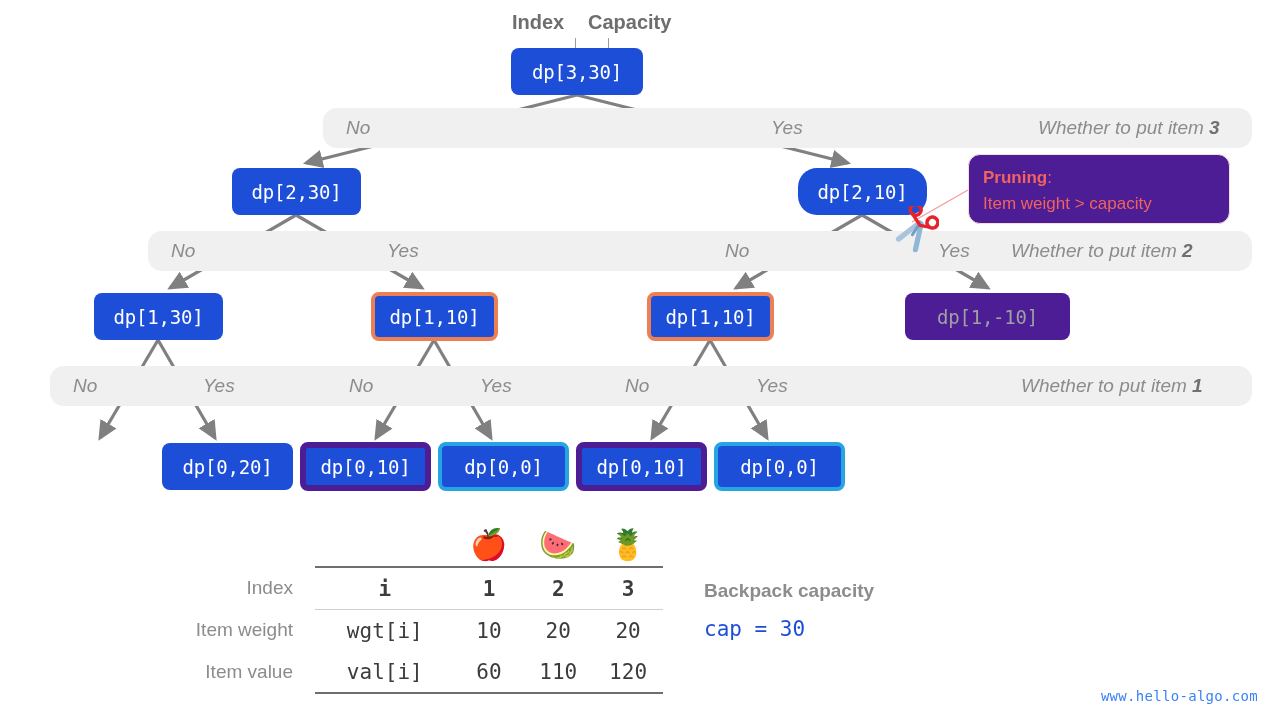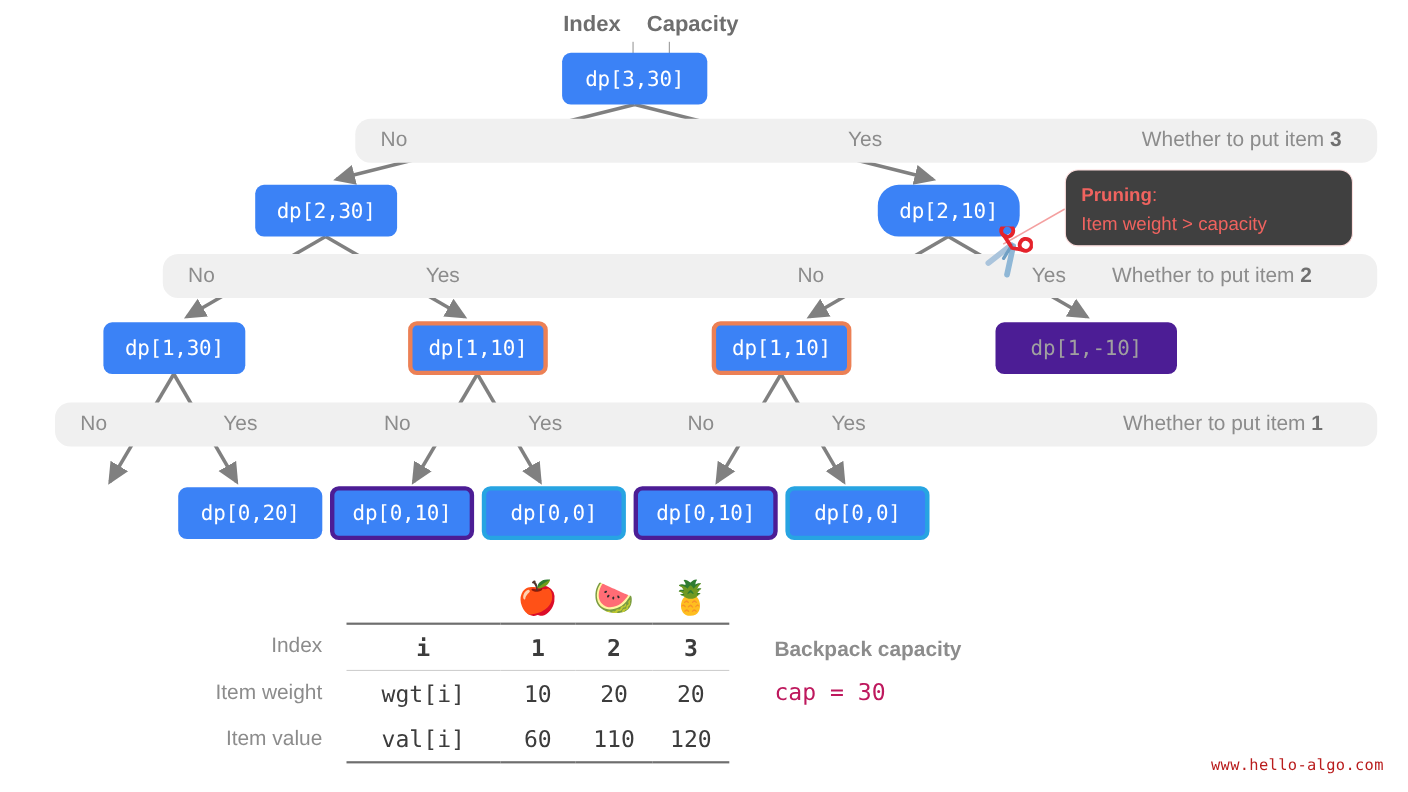--- a/index.html
+++ b/index.html
@@ -35,50 +35,51 @@
     border-radius: 14px;
     height: 40px;
   }
   .band-label {
     position: absolute;
     font-family: "Liberation Sans", sans-serif;
     font-size: 19px;
     color: #8c8c8c;
     line-height: 40px;
     white-space: nowrap;
+    font-style: italic;
   }
   .band-label.q {
     color: #8c8c8c;
   }
   .band-label.q b {
     color: #707070;
     font-weight: bold;
   }
 
   
   .node {
     position: absolute;
-    background: #3b82f6;
+    background: #1d4ed8;
     border-radius: 8px;
     color: #ffffff;
     font-family: "DejaVu Sans Mono", "Liberation Mono", monospace;
     font-size: 19px;
     letter-spacing: -0.2px;
     display: flex;
     align-items: center;
     justify-content: center;
     height: 47px;
     box-sizing: border-box;
     white-space: nowrap;
   }
   .node.orange {
     border: 4px solid #ec8055;
   }
   .node.purple {
-    border: 4px solid #4c1d95;
+    border: 6px solid #4c1d95;
   }
   .node.blue {
     border: 4px solid #27a4e2;
   }
   .node.gray {
     background: #4c1d95;
     color: #a0a0a0;
     border: none;
   }
 
@@ -93,21 +94,21 @@
   }
   .tick {
     position: absolute;
     width: 1px;
     background: #9a9a9a;
   }
 
   
   .callout {
     position: absolute;
-    background: #404040;
+    background: #4c1d95;
     border: 1.5px solid #fbdcdc;
     border-radius: 12px;
     padding: 10px 14px;
     box-sizing: border-box;
     font-family: "Liberation Sans", sans-serif;
     font-size: 17px;
     color: #f0635f;
     line-height: 26px;
   }
   .callout .ttl { font-weight: bold; }
@@ -158,32 +159,32 @@
     font-size: 19px;
     font-weight: bold;
     color: #8c8c8c;
     white-space: nowrap;
     text-align: center;
   }
   .cap-val {
     position: absolute;
     font-family: "DejaVu Sans Mono", "Liberation Mono", monospace;
     font-size: 21px;
-    color: #be185d;
+    color: #1d4ed8;
     white-space: nowrap;
   }
 
   
   #watermark {
     position: absolute;
     right: 22px;
     bottom: 16px;
     font-family: "DejaVu Sans Mono", "Liberation Mono", monospace;
     font-size: 14px;
-    color: #b91c1c;
+    color: #3b82f6;
     letter-spacing: 0.3px;
   }
 
   
   #scissors {
     position: absolute;
     left: 893px;
     top: 206px;
     width: 46px;
     height: 48px;

